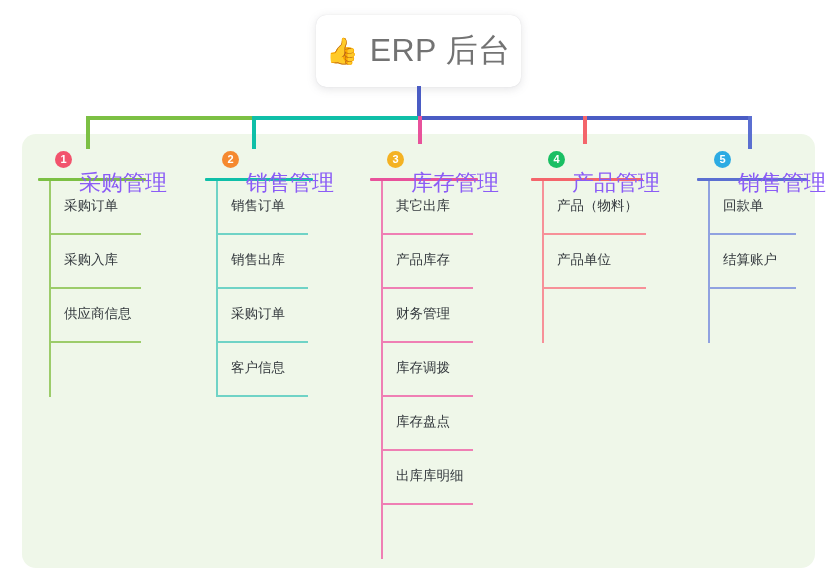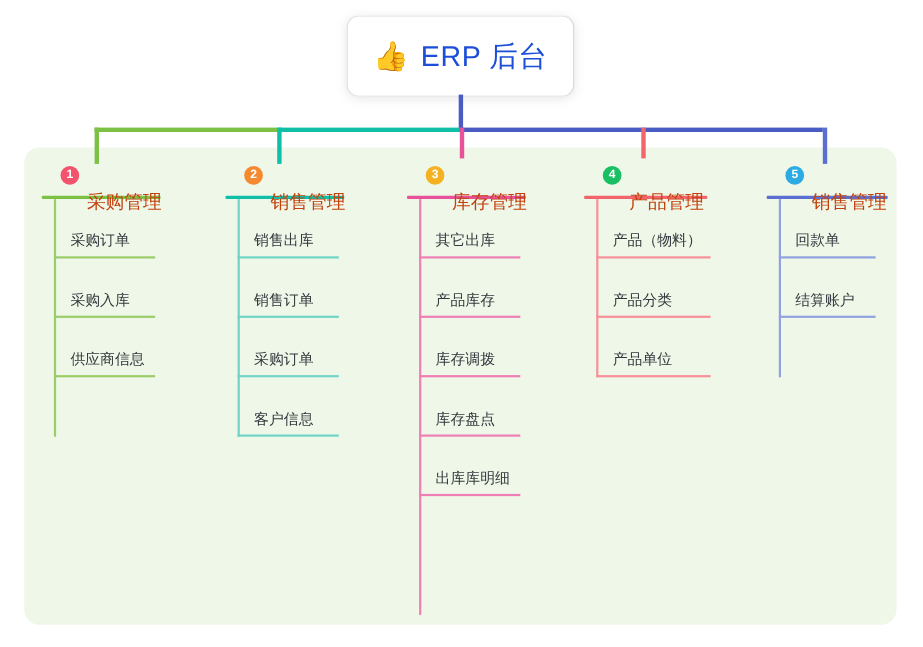--- a/index.html
+++ b/index.html
@@ -45,22 +45,22 @@
     align-items: center;
     justify-content: center;
     gap: 11px;
   }
   .root-emoji {
     font-size: 26px;
     line-height: 1;
     display: inline-block;
   }
   .root-title {
-    font-size: 26px;
-    color: #1d4ed8;
+    font-size: 32px;
+    color: #737373;
     letter-spacing: .5px;
     white-space: nowrap;
   }
 
   
   .conn {
     position: absolute;
   }
   .conn.v { width: 4px; }
   .conn.h { height: 4px; }
@@ -82,22 +82,22 @@
     height: 17px;
     border-radius: 50%;
     color: #ffffff;
     font-size: 11px;
     line-height: 17px;
     text-align: center;
     font-weight: bold;
     flex: none;
   }
   .branch-label {
-    font-size: 17px;
-    color: #c2410c;
+    font-size: 22px;
+    color: #8b5cf6;
     white-space: nowrap;
     margin-top: 48px;
   }
   .branch-rule {
     height: 3px;
     margin-top: 6px;
     border-radius: 1px;
   }
 
   
@@ -112,21 +112,21 @@
     top: 0;
     width: 2px;
   }
   .leaf {
     position: relative;
     height: 54px;
   }
   .leaf-text {
     position: absolute;
     left: 15px;
-    bottom: 7px;
+    bottom: 20px;
     font-size: 13.5px;
     color: #33383d;
     white-space: nowrap;
   }
   .leaf-rule {
     position: absolute;
     left: 0;
     bottom: 0;
     height: 2px;
   }
@@ -180,25 +180,25 @@
       </div>
       <div class="branch" style="left: 205px;">
         <div class="branch-head">
           <span class="badge" style="background: rgb(245, 137, 47);">2</span>
           <span class="branch-label">销售管理</span>
         </div>
         <div class="branch-rule" style="width: 108px; background: rgb(15, 191, 168);"></div>
         <div class="leaves">
           <div class="spine" style="background: rgb(111, 211, 198); height: 216px;"></div>
           <div class="leaf">
+            <span class="leaf-text">销售订单</span>
+            <div class="leaf-rule" style="width: 92px; background: rgb(111, 211, 198);"></div>
+          </div>
+          <div class="leaf">
             <span class="leaf-text">销售出库</span>
-            <div class="leaf-rule" style="width: 92px; background: rgb(111, 211, 198);"></div>
-          </div>
-          <div class="leaf">
-            <span class="leaf-text">销售订单</span>
             <div class="leaf-rule" style="width: 92px; background: rgb(111, 211, 198);"></div>
           </div>
           <div class="leaf">
             <span class="leaf-text">采购订单</span>
             <div class="leaf-rule" style="width: 92px; background: rgb(111, 211, 198);"></div>
           </div>
           <div class="leaf">
             <span class="leaf-text">客户信息</span>
             <div class="leaf-rule" style="width: 92px; background: rgb(111, 211, 198);"></div>
           </div>
@@ -214,20 +214,24 @@
           <div class="spine" style="background: rgb(239, 127, 180); height: 378px;"></div>
           <div class="leaf">
             <span class="leaf-text">其它出库</span>
             <div class="leaf-rule" style="width: 92px; background: rgb(239, 127, 180);"></div>
           </div>
           <div class="leaf">
             <span class="leaf-text">产品库存</span>
             <div class="leaf-rule" style="width: 92px; background: rgb(239, 127, 180);"></div>
           </div>
           <div class="leaf">
+            <span class="leaf-text">财务管理</span>
+            <div class="leaf-rule" style="width: 92px; background: rgb(239, 127, 180);"></div>
+          </div>
+          <div class="leaf">
             <span class="leaf-text">库存调拨</span>
             <div class="leaf-rule" style="width: 92px; background: rgb(239, 127, 180);"></div>
           </div>
           <div class="leaf">
             <span class="leaf-text">库存盘点</span>
             <div class="leaf-rule" style="width: 92px; background: rgb(239, 127, 180);"></div>
           </div>
           <div class="leaf">
             <span class="leaf-text">出库库明细</span>
             <div class="leaf-rule" style="width: 92px; background: rgb(239, 127, 180);"></div>
@@ -240,24 +244,20 @@
           <span class="branch-label">产品管理</span>
         </div>
         <div class="branch-rule" style="width: 112px; background: rgb(244, 101, 107);"></div>
         <div class="leaves">
           <div class="spine" style="background: rgb(247, 144, 152); height: 162px;"></div>
           <div class="leaf">
             <span class="leaf-text">产品（物料）</span>
             <div class="leaf-rule" style="width: 104px; background: rgb(247, 144, 152);"></div>
           </div>
           <div class="leaf">
-            <span class="leaf-text">产品分类</span>
-            <div class="leaf-rule" style="width: 104px; background: rgb(247, 144, 152);"></div>
-          </div>
-          <div class="leaf">
             <span class="leaf-text">产品单位</span>
             <div class="leaf-rule" style="width: 104px; background: rgb(247, 144, 152);"></div>
           </div>
         </div>
       </div>
       <div class="branch" style="left: 697px;">
         <div class="branch-head">
           <span class="badge" style="background: rgb(44, 171, 227);">5</span>
           <span class="branch-label">销售管理</span>
         </div>

